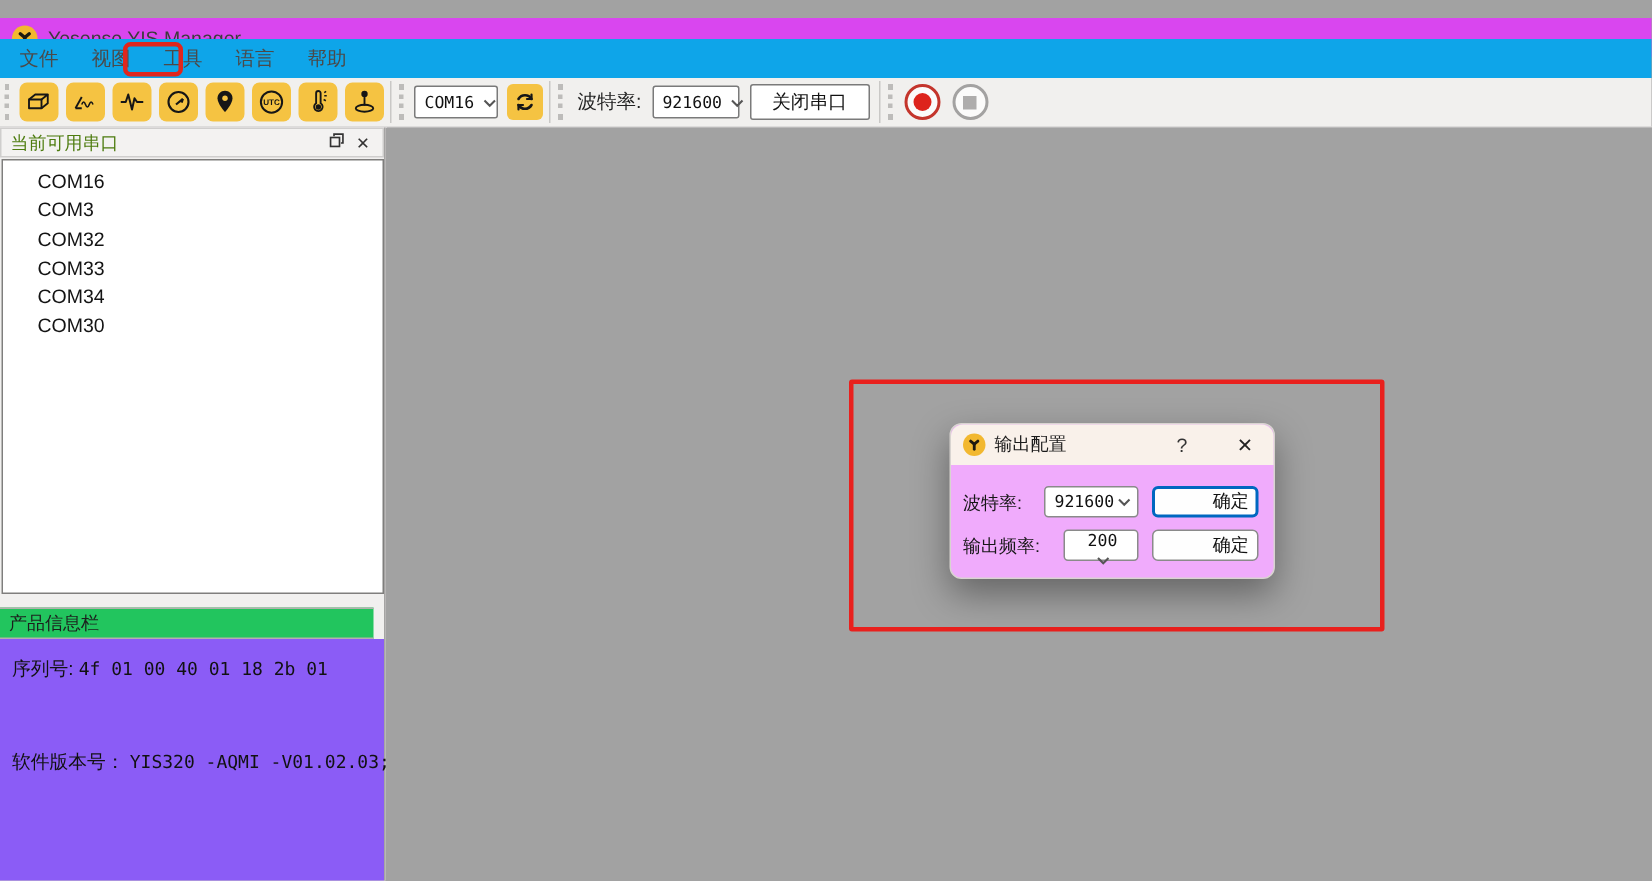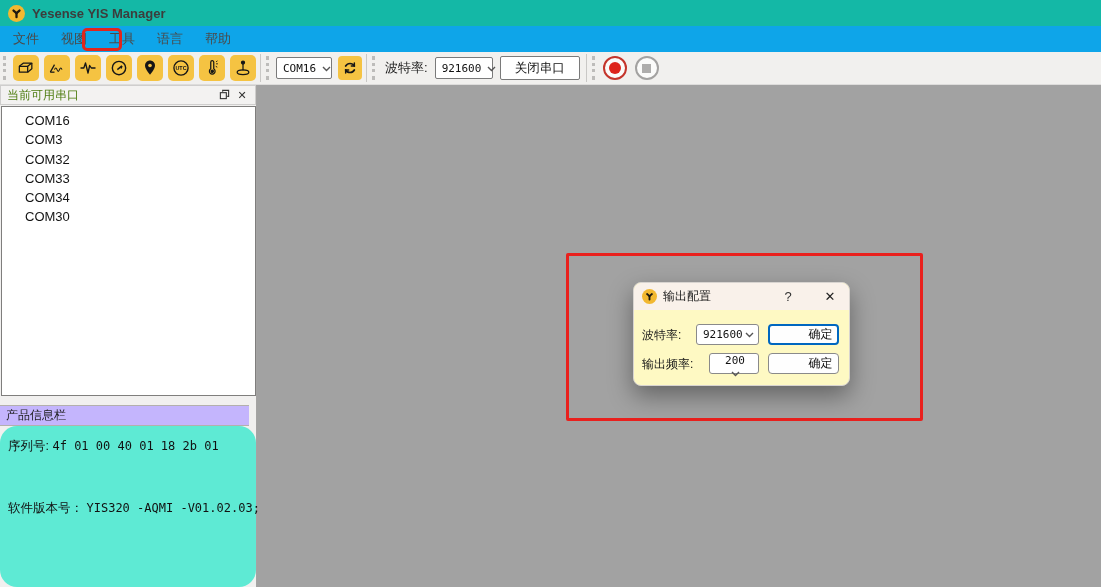--- a/index.html
+++ b/index.html
@@ -1,22 +1,22 @@
 <!DOCTYPE html>
 <html><head>
 <meta charset="utf-8">
 <style>
   * { margin:0; padding:0; box-sizing:border-box; }
   html,body { width:1101px; height:587px; overflow:hidden;
     font-family:"Liberation Sans", sans-serif; background:#a2a2a2; }
   .app { position:absolute; inset:0; width:1101px; height:587px; }
 
   
-  .titlebar { position:absolute; left:0; top:0; width:1101px; height:26px;
-    background:#14b8a6; display:flex; align-items:center; padding-left:8px;font-weight:bold; }
+  .titlebar { position:absolute; left:0; top:12px; width:1101px; height:26px;
+    background:#d946ef; display:flex; align-items:center; padding-left:8px; }
   .app-logo { width:17px; height:17px; border-radius:50%; background:#f2b830;
     display:flex; align-items:center; justify-content:center; margin-right:7px; }
   .titlebar-text { font-size:13px; color:#3c3c3c; }
 
   
   .menubar { position:absolute; left:0; top:26px; width:1101px; height:26px;
     background:#0ea5e9; display:flex; align-items:center; padding-left:2px; }
   .menu-item { font-size:13px; color:#4a4a4a; padding:3px 11px; cursor:default; }
   .menu-highlight { position:absolute; left:82px; top:2px; width:40px; height:23px;
     border:3px solid #e0261d; border-radius:5px; pointer-events:none; }
@@ -51,37 +51,37 @@
     background:#f1f0ef; border-right:1px solid #a5a4a3; }
   .dock-header { height:20px; background:#f3f2f1; border:1px solid #cfcecd;
     display:flex; align-items:center; padding:0 4px 0 6px; }
   .dock-title { font-size:12px; color:#4d7c0f; flex:1; }
   .dock-hbtn { width:18px; height:16px; display:flex; align-items:center;
     justify-content:center; color:#333; cursor:pointer; }
   .port-list { position:absolute; left:1px; top:21px; width:255px; height:290px;
     background:#ffffff; border:1px solid #7f7e7d; padding-top:4px; overflow:hidden; }
   .port-item { font-size:13px; color:#141414; line-height:19.3px; padding-left:23px; cursor:default; }
   .info-header { position:absolute; left:0; top:320px; width:249px; height:21px;
-    background:#c4b5fd; border-top:1px solid #b3b0ad; border-bottom:1px solid #b3b0ad;
+    background:#22c55e; border-top:1px solid #b3b0ad; border-bottom:1px solid #b3b0ad;
     display:flex; align-items:center; padding-left:6px; }
   .info-title { font-size:12px; color:#1d1d1d; }
-  .info-body { position:absolute; left:0; top:341px; width:256px; height:161px; background:#5eead4;border-radius:17px; }
+  .info-body { position:absolute; left:0; top:341px; width:256px; height:161px; background:#8b5cf6; }
   .info-line { position:absolute; left:8px; font-size:12.5px; color:#111; white-space:nowrap; }
   .mono { font-family:"DejaVu Sans Mono", monospace; font-size:12px; }
 
   
   .main-area { position:absolute; left:258px; top:85px; width:843px; height:502px; background:#a2a2a2; }
 
   
   .red-rect { position:absolute; left:566px; top:253px; width:357px; height:168px;
     border:3px solid #e9201d; border-radius:2px; pointer-events:none; }
 
   
   .dialog { position:absolute; left:633px; top:282px; width:217px; height:104px;
-    background:#fef9c3; border-radius:8px; box-shadow:0 10px 24px rgba(0,0,0,0.38);
+    background:#f0abfc; border-radius:8px; box-shadow:0 10px 24px rgba(0,0,0,0.38);
     border:1px solid #d8d4d0; }
   .dlg-titlebar { position:absolute; left:0; top:0; width:100%; height:27px;
     background:#f9f1ea; border-radius:8px 8px 0 0;
     display:flex; align-items:center; padding:0 8px; }
   .dlg-logo { width:15px; height:15px; border-radius:50%; background:#f2b830;
     display:flex; align-items:center; justify-content:center; margin-right:6px; }
   .dlg-title { font-size:12px; color:#1b1b1b; flex:1; }
   .dlg-help { position:absolute; right:52px; top:4px; width:18px; height:18px;
     display:flex; align-items:center; justify-content:center;
     font-size:13px; color:#333; cursor:pointer; }

